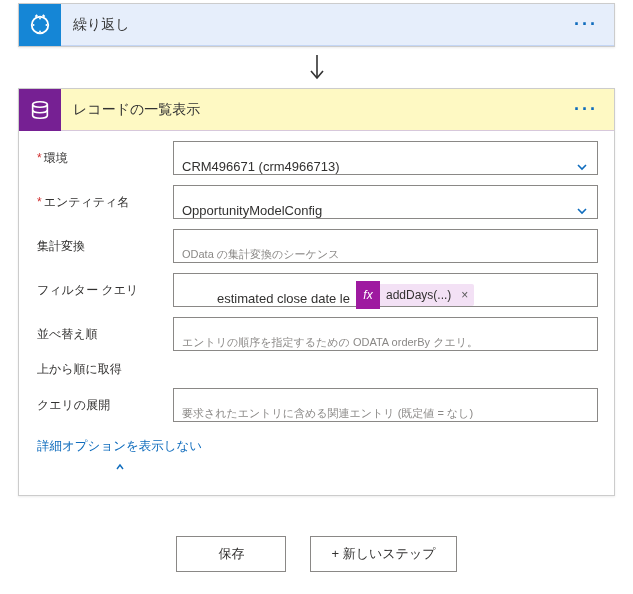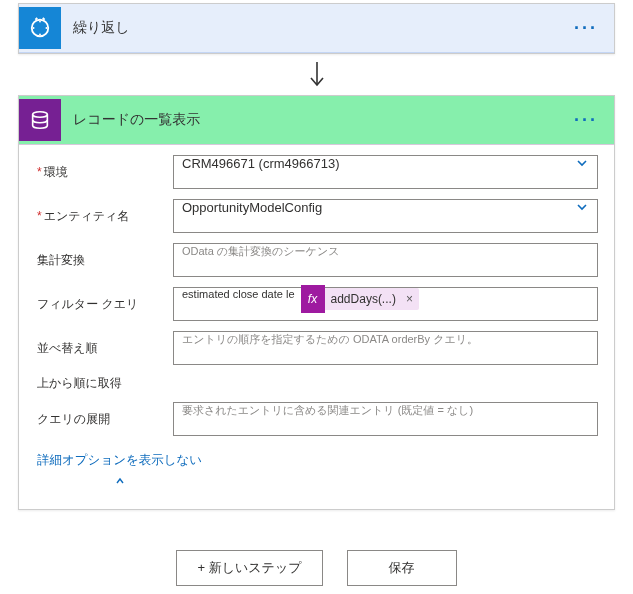--- a/index.html
+++ b/index.html
@@ -13,29 +13,29 @@
   }
   .card {
     border: 1px solid #ccc;
     margin: 3px 18px 0 18px;
     background: #fff;
     box-shadow: 0 1px 2px rgba(0,0,0,0.08);
   }
   .card-header {
     display: flex;
     align-items: center;
-    height: 49px;
+    height: 42px;
     padding: 0 8px 0 0;
   }
   .card-header.recurrence {
     background: #e6eefb;
     border-bottom: 1px solid #c4d6f5;
   }
   .card-header.records {
-    background: #86efac;
+    background: #fef9c3;
     border-bottom: 1px solid #d7c8db;
   }
   .hdr-icon {
     width: 42px;
     height: 42px;
     display: flex;
     align-items: center;
     justify-content: center;
     margin-right: 12px;
   }
@@ -73,21 +73,21 @@
     font-size: 12px;
     color: #323130;
     padding-left: 2px;
   }
   .req { color: #d12f2f; margin-right: 2px; }
   .form-control {
     flex: 1;
     border: 1px solid #8a8886;
     height: 34px;
     display: flex;
-    align-items: flex-start;
+    align-items: flex-end;
     padding: 0 8px;
     background: #fff;
     position: relative;
   }
   .form-control .value {
     flex: 1;
     font-size: 13px;
     color: #323130;
   }
   .form-control .placeholder {
@@ -98,22 +98,23 @@
   .chev {
     color: #0f6cbd;
     display: flex;
     align-items: center;
   }
   .chev svg { width: 14px; height: 14px; }
   .filter-row .form-control {
     gap: 6px;
   }
   .filter-prefix {
-    font-size: 11px;
-    color: #323130;
+    font-size: 13px;
+    color: #323130;
+    margin-left: 35px;
   }
   .token {
     display: inline-flex;
     align-items: center;
     background: #f3e1f5;
     height: 22px;
     border-radius: 2px;
     font-size: 12px;
     color: #323130;
   }
@@ -288,15 +289,15 @@
         <svg viewBox="0 0 10 10" fill="none" stroke="#0f6cbd" stroke-width="1.4">
             <polyline points="2,7 5,3 8,7"></polyline>
           </svg>
       </span>
     </div>
 
   </div>
 </div>
 
 <div class="footer-btns">
+  <button class="btn">保存</button>
   <button class="btn">+ 新しいステップ</button>
-  <button class="btn">保存</button>
 </div>
 
 </body></html>

